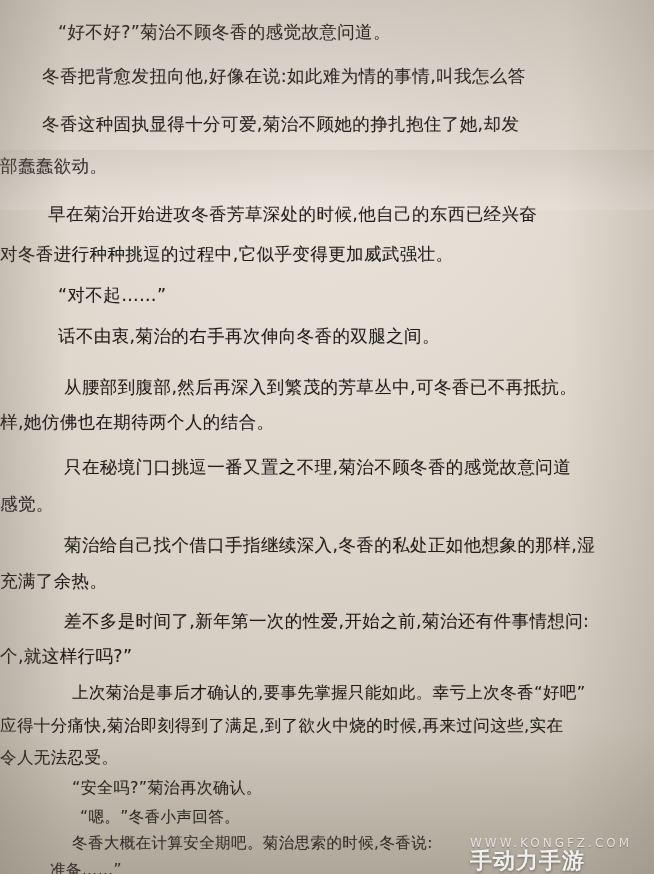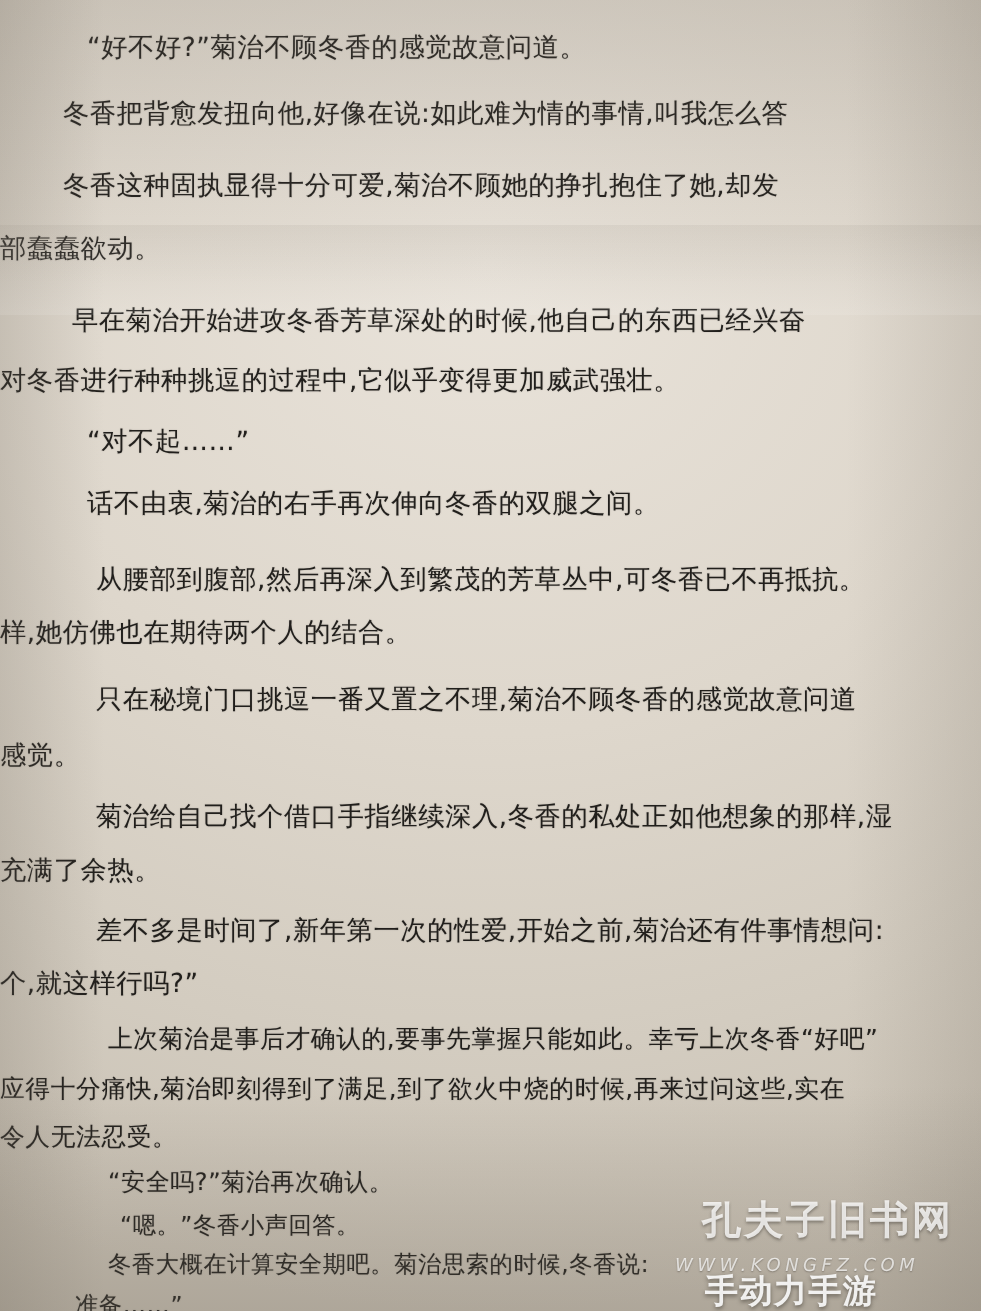--- a/index.html
+++ b/index.html
@@ -119,17 +119,16 @@
     <p class="para" style="left:72px;  top:831px; position:absolute; font-size:15.5px;">冬香大概在计算安全期吧。菊治思索的时候,冬香说:</p>
     <p class="para" style="left:50px;  top:858px; position:absolute; font-size:15.5px;">准备……”</p>
   </div>
 
   <div class="shade-top"></div>
   <div class="shade-left"></div>
   <div class="shade-right"></div>
   <div class="shade-crease"></div>
   <div class="shade-bottom"></div>
 
-  <div class="wm" style="left:468px; top:796px;">孔夫子旧书网</div>
-  <div class="wm-sub" style="left:450px; top:836px;font-style:italic;">WWW.KONGFZ.COM</div>
+  <div class="wm-sub" style="left:470px; top:836px;">WWW.KONGFZ.COM</div>
   <div class="wm-badge" style="left:470px; top:846px;">手动力手游</div>
 
 </div>
 
 </body></html>

